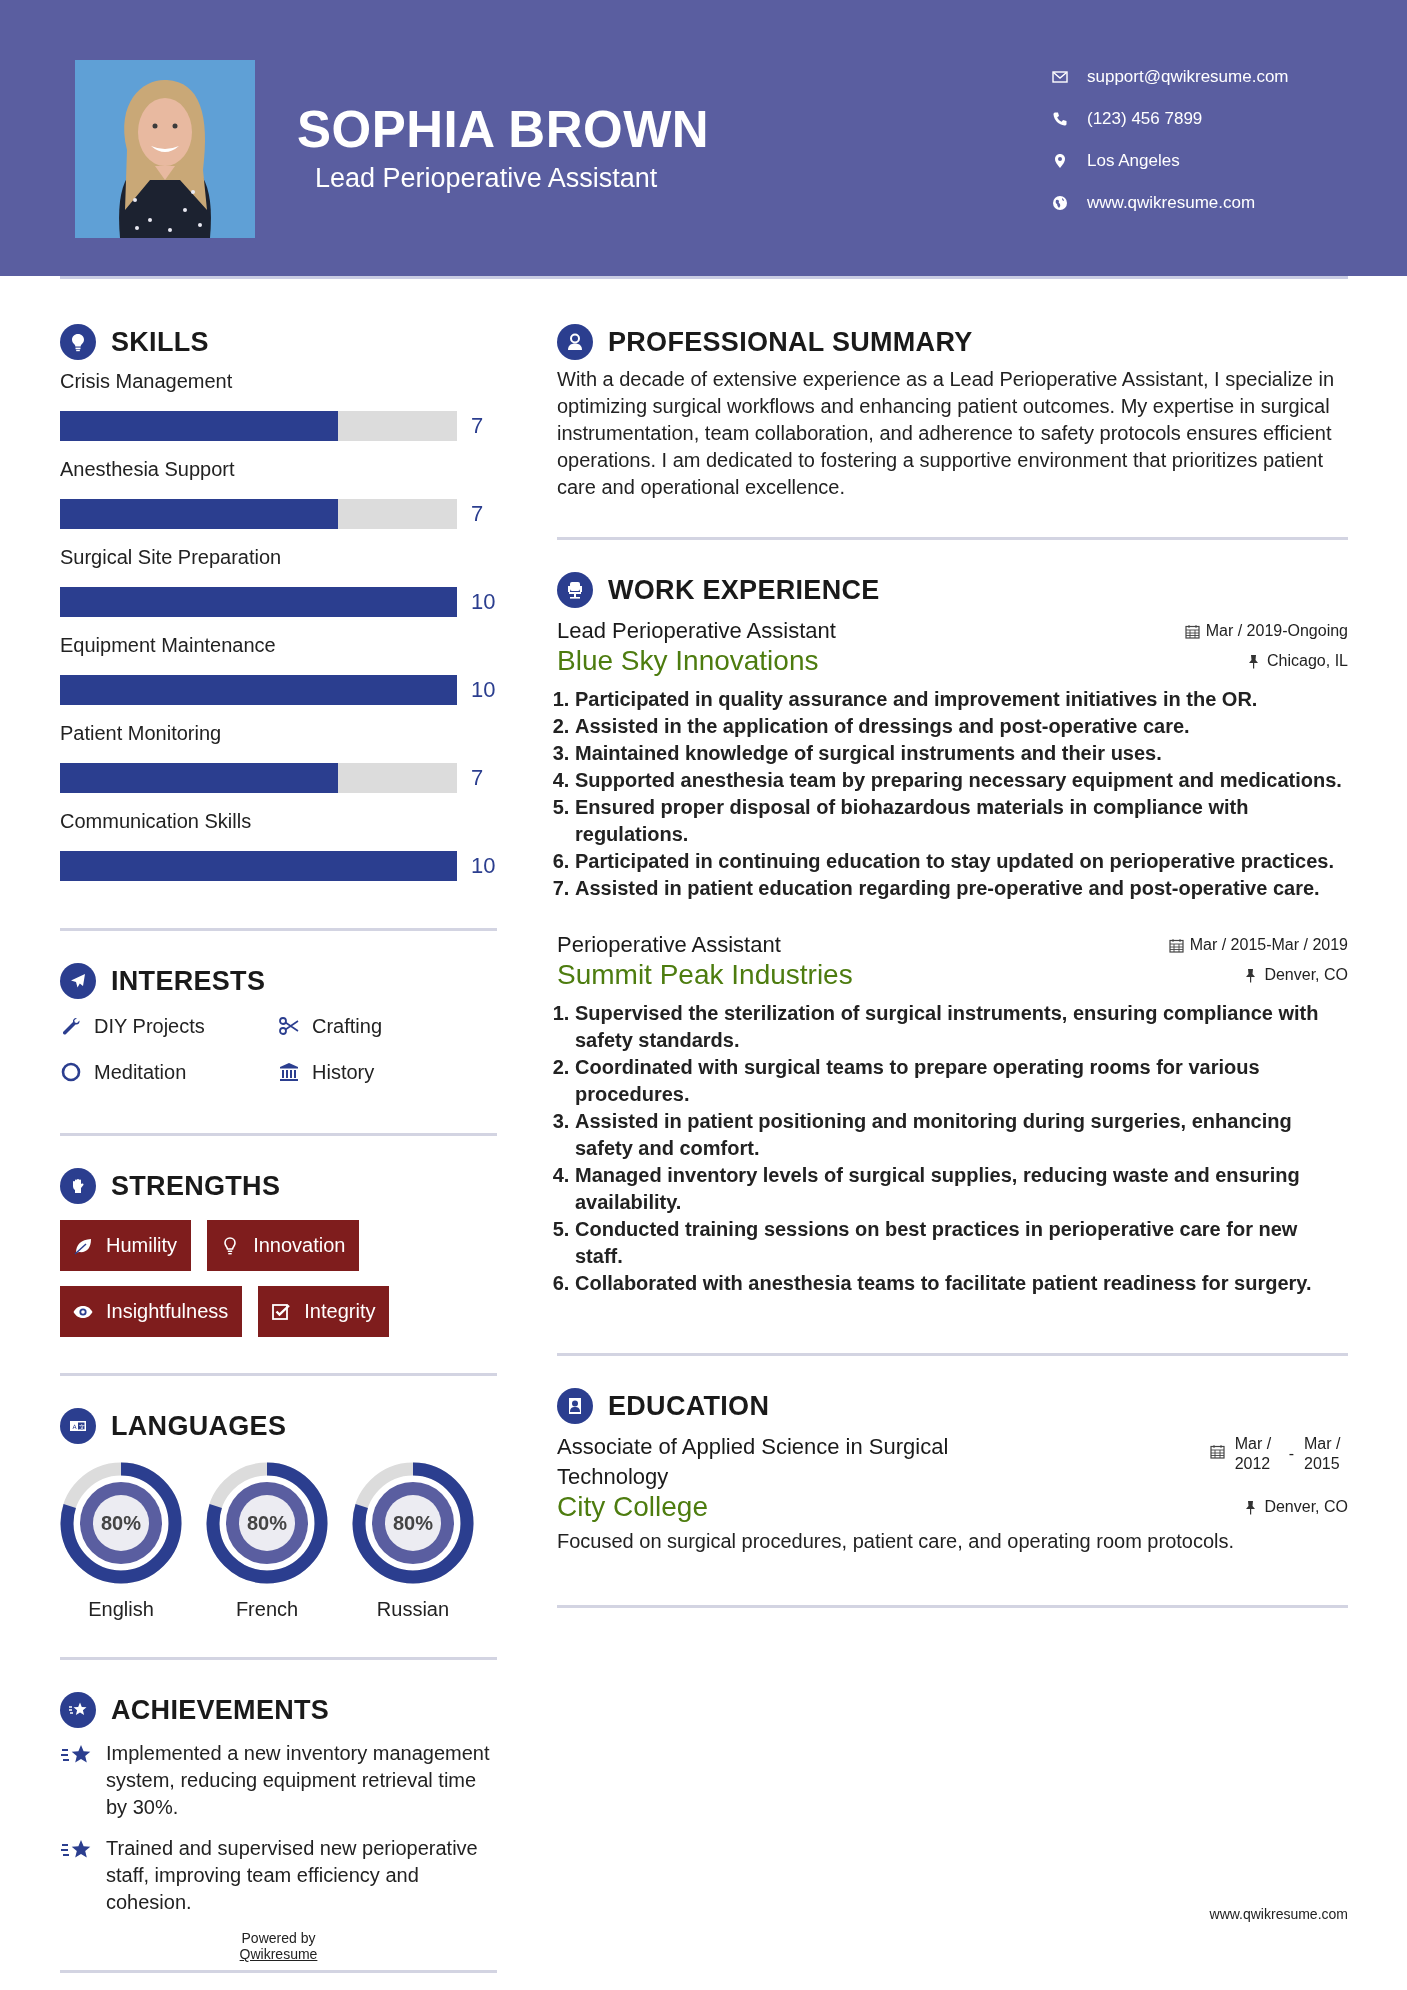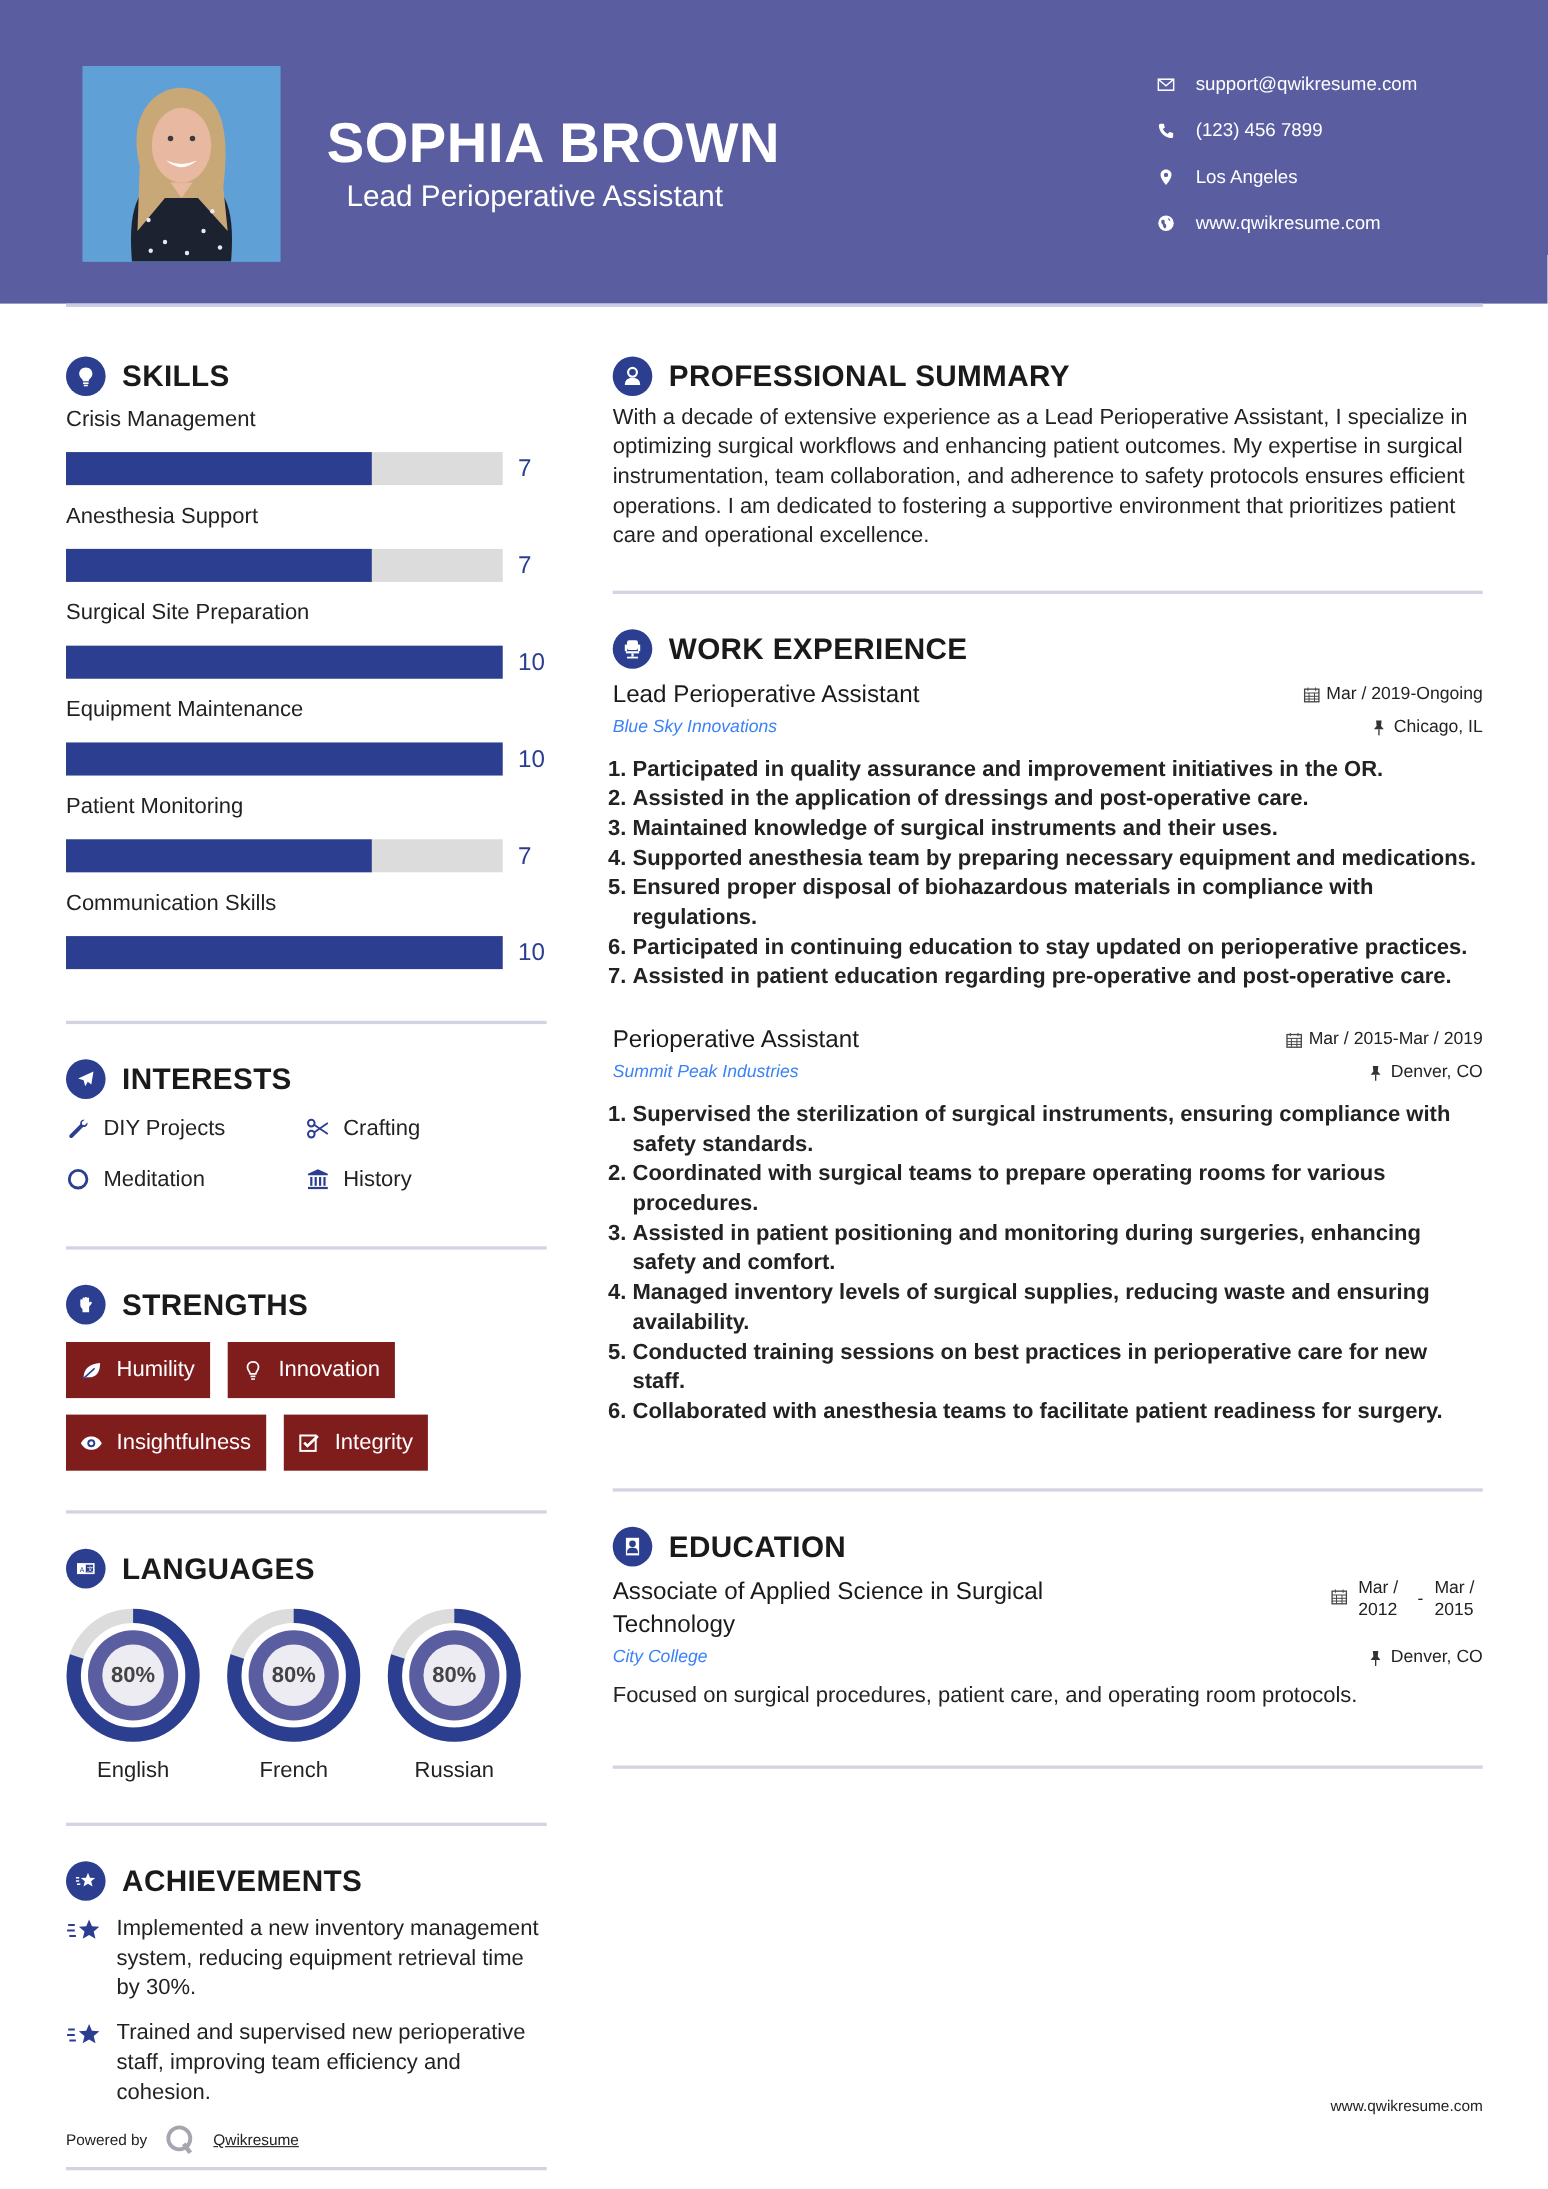--- a/index.html
+++ b/index.html
@@ -44,31 +44,31 @@
   .lang { width: 122px; text-align: center; }
   .ring { width: 122px; height: 122px; position: relative; }
   .ring svg { width: 122px; height: 122px; }
   .ring-label { position: absolute; left: 0; top: 0; width: 122px; height: 122px; display: flex; align-items: center; justify-content: center; font-weight: bold; font-size: 20px; color: #444; }
   .lang-name { font-size: 20px; margin-top: 14px; color: #222; }
 
   .ach { display: flex; margin-top: 8px; }
   .ach svg { width: 34px; height: 28px; flex-shrink: 0; margin-right: 12px; margin-top: 2px; }
   .ach-text { font-size: 20px; line-height: 27px; color: #222; }
 
-  .powered { display: flex; align-items: center; font-size: 14px; margin-top: 14px; height: 30px; }
+  .powered { display: flex; align-items: center; font-size: 14px; margin-top: 14px; height: 30px; flex-direction: column; }
   .powered .q { margin: 0 16px 0 16px; width: 28px; height: 28px; }
   .powered a { color: #222; text-decoration: underline; font-size: 14px; }
 
   
   .summary { font-size: 20px; line-height: 27px; color: #222; margin-top: 2px; }
   .job-head { display: flex; justify-content: space-between; align-items: flex-start; }
   .job-title { font-size: 22px; color: #1a1a1a; line-height: 30px; }
   .job-meta { font-size: 16px; color: #222; display: flex; align-items: center; gap: 6px; line-height: 30px; }
   .job-meta svg { width: 15px; height: 15px; }
-  .company { font-size: 16px; color: #3b82f6; line-height: 30px; font-style: italic; }
+  .company { font-size: 28px; color: #4d7c0f; line-height: 30px; }
   ol.duties { margin-top: 10px; padding-left: 18px; font-size: 20px; line-height: 27px; color: #222; font-weight: bold; }
   ol.duties li { padding-left: 0; }
   .edu-date { display: flex; align-items: flex-start; font-size: 16px; gap: 10px; line-height: 20px; margin-top: 2px; }
   .edu-date svg { width: 15px; height: 15px; margin-top: 10px; }
   .footer-url { position: absolute; right: 59px; top: 1906px; font-size: 14px; color: #222; }
 </style>
 </head>
 <body>
 
 <div class="header">

